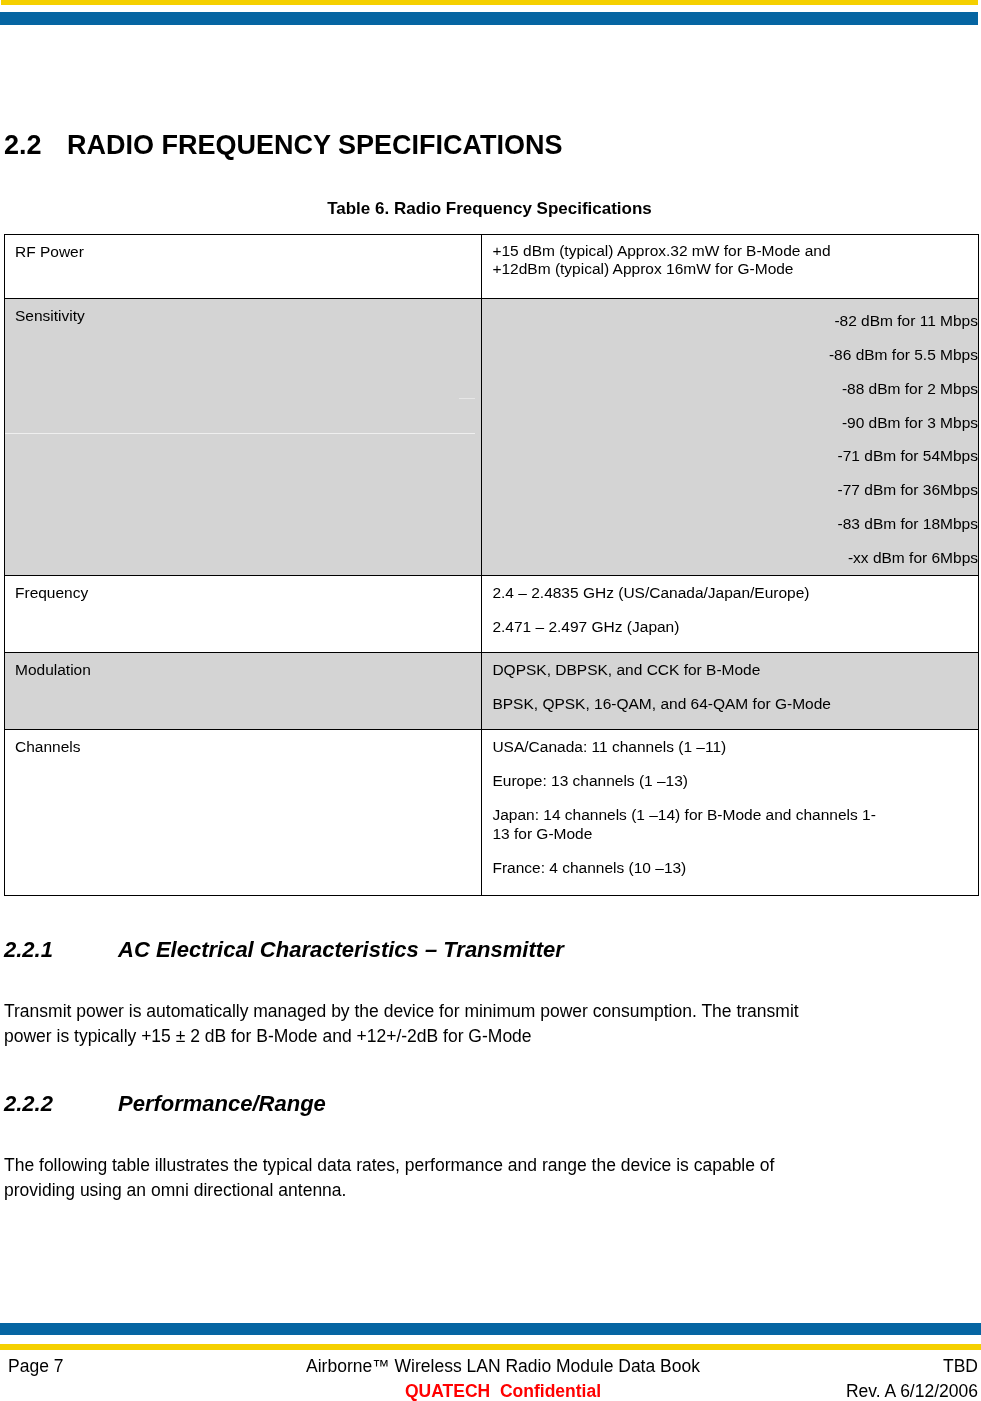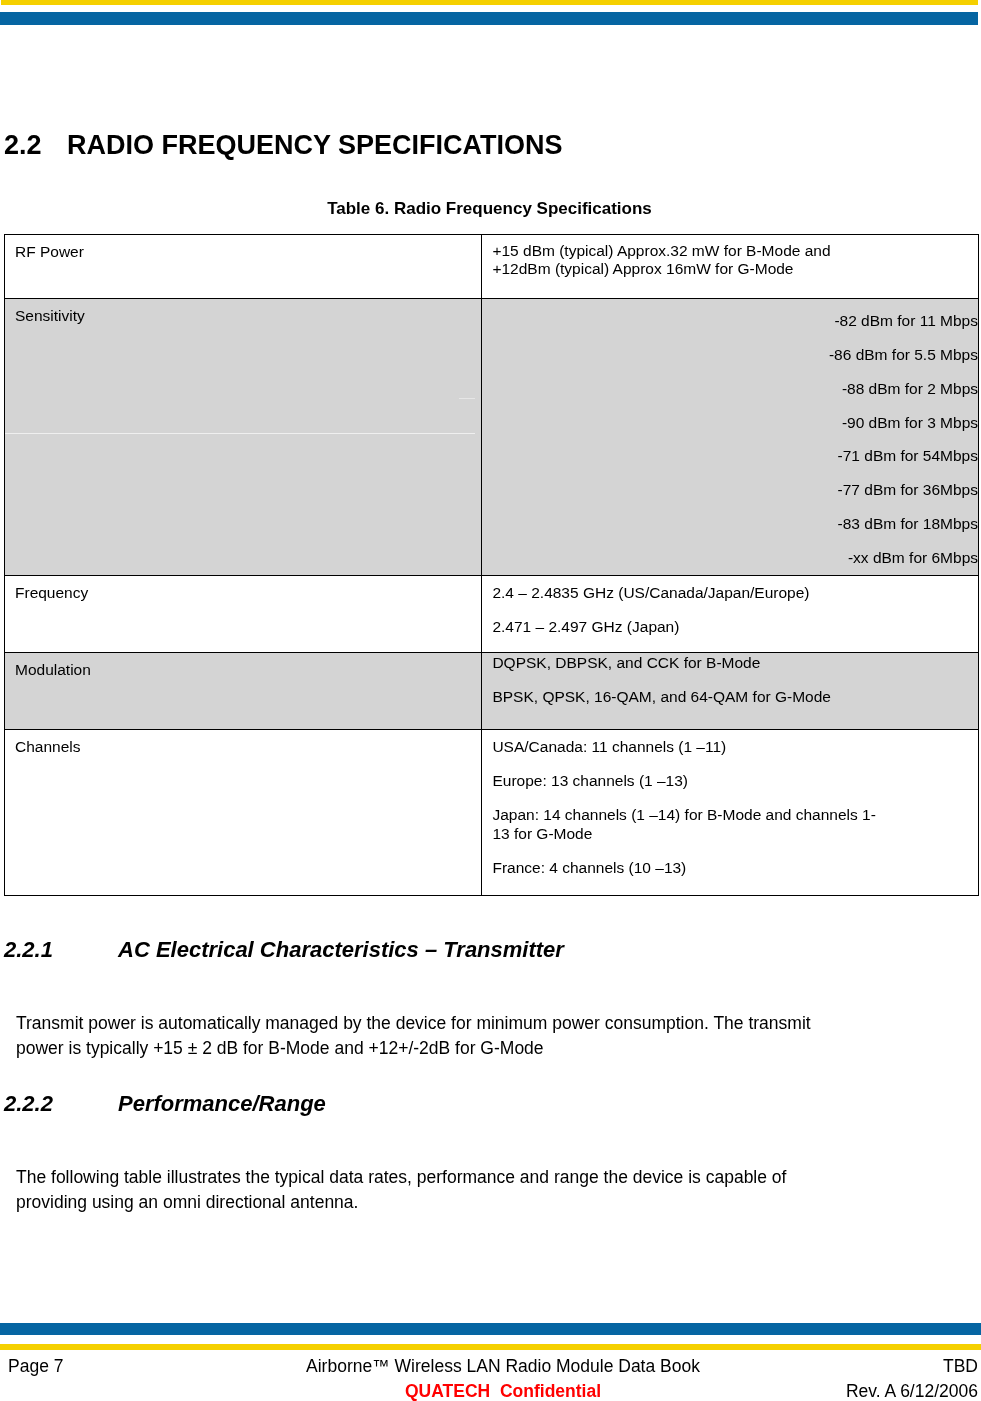--- a/index.html
+++ b/index.html
@@ -51,21 +51,21 @@
     .row-mod td { height: 68px; }
     .row-chan td { height: 157px; }
     .faint-line { position: absolute; height: 1px; background: #efefef; }
 
     .sub-heading {
       position: absolute; left: 4px; margin: 0; font-size: 22px;
       font-weight: bold; font-style: italic;
     }
     .sub-heading .num { display: inline-block; width: 114px; }
     .para {
-      position: absolute; left: 4px; width: 960px; margin: 12px;
+      position: absolute; left: 4px; width: 960px; margin: 0;
       font-size: 17.5px; line-height: 25px;
     }
 
     .footer-row { position: absolute; left: 4px; width: 974px; font-size: 17.5px; }
     .footer-left { position: absolute; left: 4px; }
     .footer-center { position: absolute; left: 12px; width: 100%; text-align: center; }
     .footer-right { position: absolute; right: 0; }
     .confidential { color: #ff0000; font-weight: bold; }
   </style>
 </head>
@@ -123,21 +123,21 @@
       <div style="padding-top:7px;">
         <div class="desc-line tight" style="height:34px;">2.4 – 2.4835 GHz (US/Canada/Japan/Europe)</div>
         <div class="desc-line tight" style="height:24px;">2.471 – 2.497 GHz (Japan)</div>
       </div>
     </td>
   </tr>
 
   <tr class="row-mod shaded">
     <td class="spec-name">Modulation</td>
     <td class="desc-cell">
-      <div style="">
+      <div style="padding-top:7px;">
         <div class="desc-line tight" style="height:34px;">DQPSK, DBPSK, and CCK for B-Mode</div>
         <div class="desc-line tight" style="height:24px;">BPSK, QPSK, 16-QAM, and 64-QAM for G-Mode</div>
       </div>
     </td>
   </tr>
 
   <tr class="row-chan">
     <td class="spec-name">Channels</td>
     <td class="desc-cell">
       <div style="padding-top:7px;">

